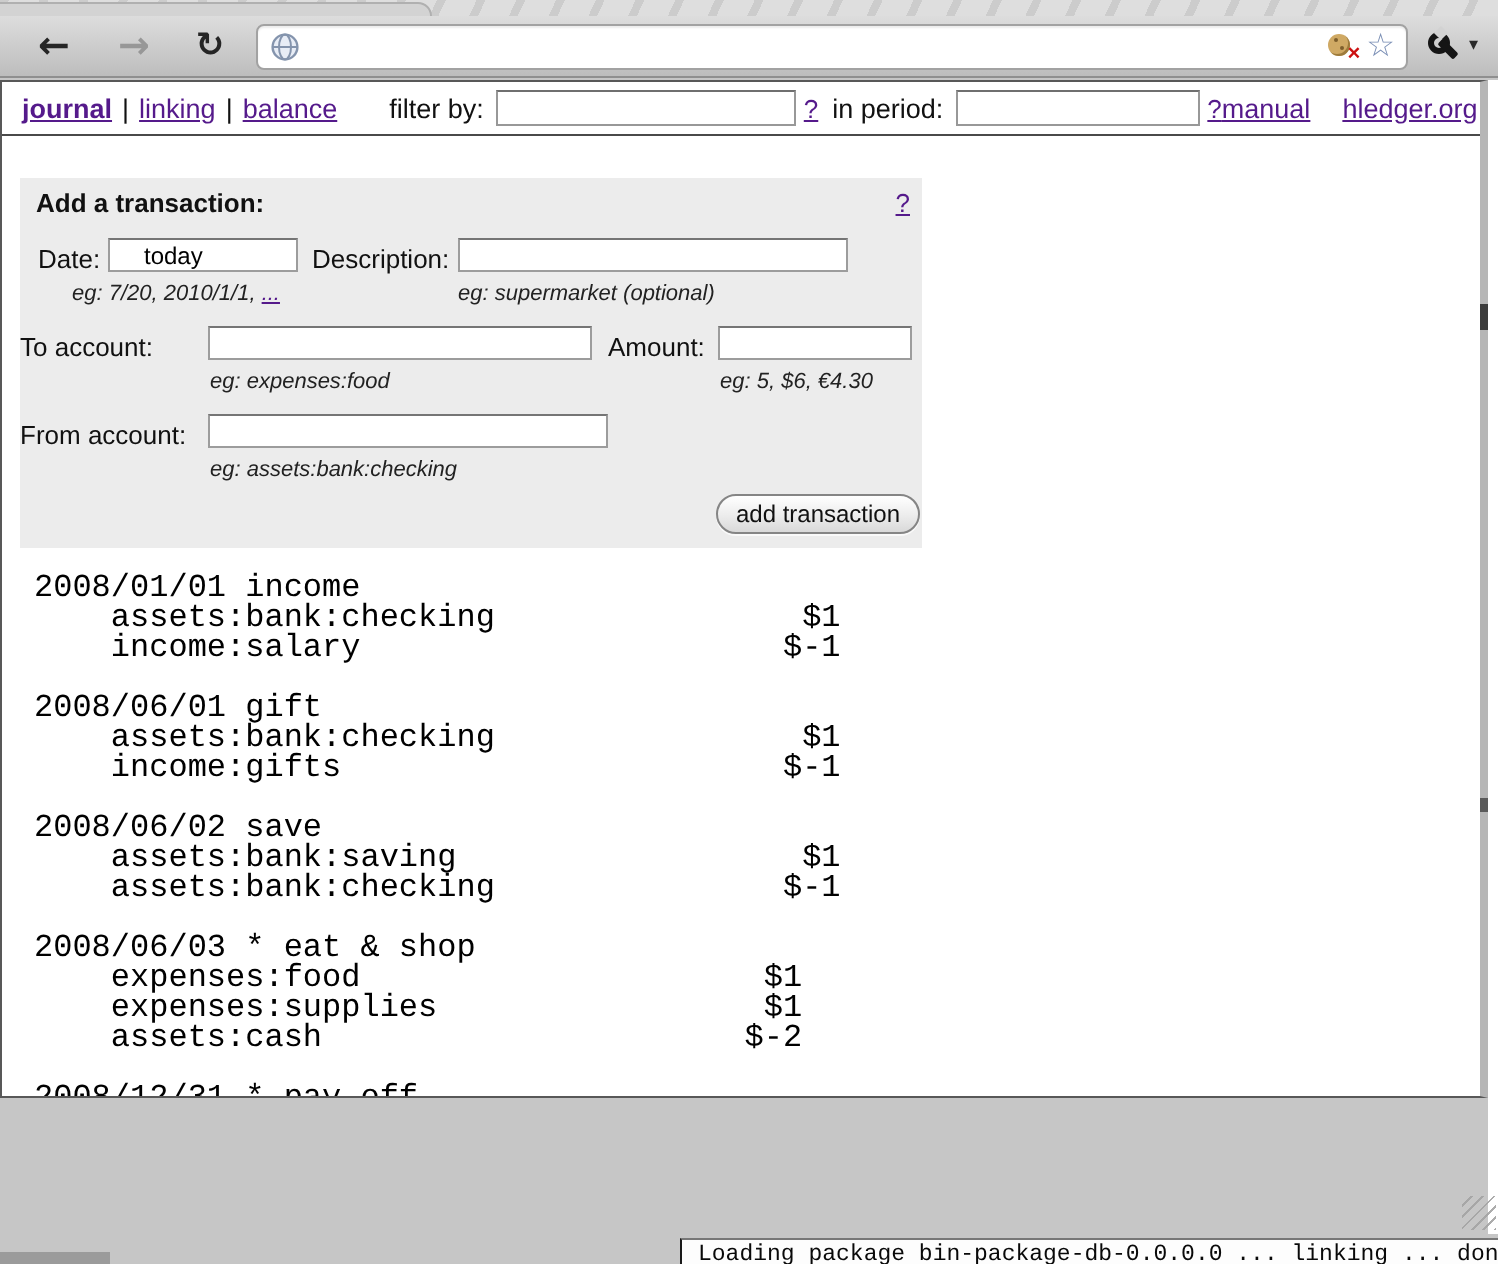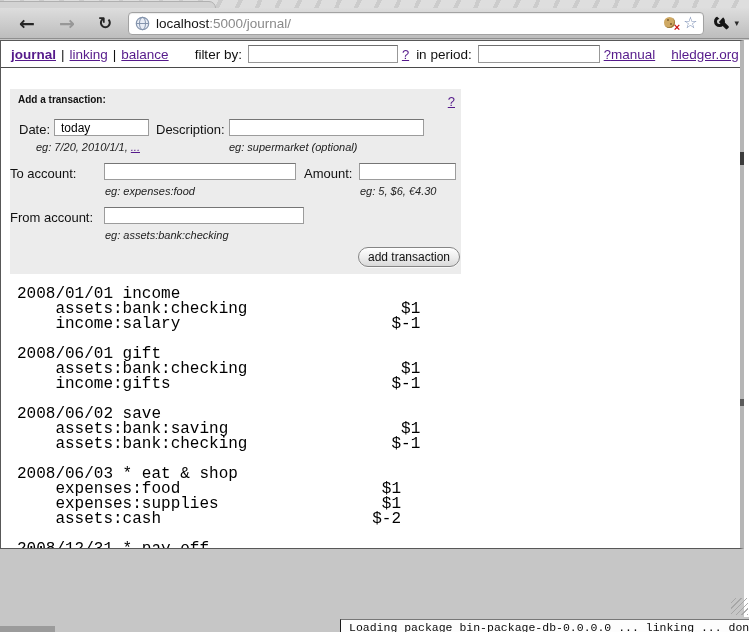--- a/index.html
+++ b/index.html
@@ -46,24 +46,24 @@
   .pnav .flabel{margin-left:26px;margin-right:6px;color:#111;}
   .pnav input{width:142px;height:16px;border:1px solid #989898;border-top-color:#6f6f6f;font-size:12px;padding:0 3px;}
   .pnav .qm{margin-left:4px;font-size:13px;}
   .pnav .plabel{margin-left:7px;margin-right:6px;color:#111;}
   .pnav input.period{width:114px;}
   .pnav .rlinks{margin-left:auto;display:flex;gap:16px;padding-right:4px;}
 
   
   .form{position:absolute;left:9px;top:48px;width:451px;height:185px;background:#ececec;font-size:13px;color:#111;}
   .form .abs{position:absolute;}
-  .ftitle{left:8px;top:5px;font-weight:bold;font-size:10px;}
+  .ftitle{left:8px;top:5px;font-weight:bold;font-size:13px;}
   .fhelp{right:6px;top:5px;font-size:13px;}
   .form label{color:#111;}
-  .form input{border:1px solid #9c9c9c;border-top-color:#757575;height:17px;box-sizing:border-box;font-size:12px;padding:1px 6px;background:#fff;}
+  .form input{border:1px solid #9c9c9c;border-top-color:#757575;height:17px;box-sizing:border-box;font-size:12px;padding:1px 17px;background:#fff;}
   .hint{font-style:italic;font-size:11px;color:#222;white-space:nowrap;}
   .rlabel{width:92px;}
   .addbtn{position:absolute;left:348px;top:158px;width:102px;height:20px;border:1px solid #858585;border-radius:10px;background:linear-gradient(#ffffff,#ececec 55%,#d9d9d9);font-size:12px;color:#111;font-family:"Liberation Sans",sans-serif;box-shadow:0 1px 0 rgba(255,255,255,.7);}
 
   
   .journal{position:absolute;left:16px;top:246px;margin:0;font-family:"Liberation Mono","DejaVu Sans Mono",monospace;font-size:16px;line-height:15px;color:#000;}
 
   .grip{position:absolute;left:731px;top:598px;width:17px;height:17px;background:repeating-linear-gradient(135deg,transparent 0 3px,#a3a3a3 3px 4px);opacity:.9;}
 
   
@@ -85,21 +85,20 @@
     <div class="navbtn back uicon">←</div>
     <div class="navbtn fwd disabled uicon">→</div>
     <div class="navbtn reload uicon">↻</div>
 
     <div class="omnibox">
       <svg width="15" height="15" viewBox="0 0 15 15">
         <circle cx="7.5" cy="7.5" r="6.2" fill="#e8edf6" stroke="#8494ad" stroke-width="1.2"></circle>
         <ellipse cx="7.5" cy="7.5" rx="3" ry="6.2" fill="none" stroke="#8494ad" stroke-width="1"></ellipse>
         <line x1="1.3" y1="7.5" x2="13.7" y2="7.5" stroke="#8494ad" stroke-width="1"></line>
       </svg>
-      <div class="urltext"><span class="host">localhost</span><span>:5000/journal/</span></div>
       <div class="obox-right">
         <div class="cookie">
           <span class="c"></span>
           <span class="d1"></span>
           <span class="d2"></span>
           <span class="x">×</span>
         </div>
         <div class="star uicon">☆</div>
       </div>
     </div>

